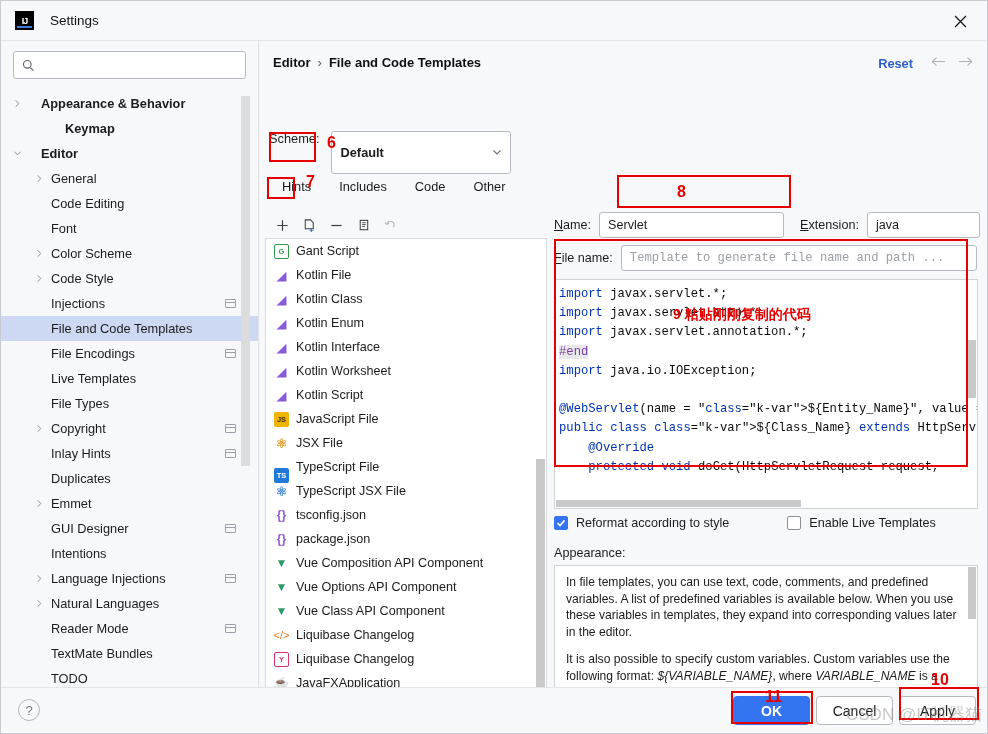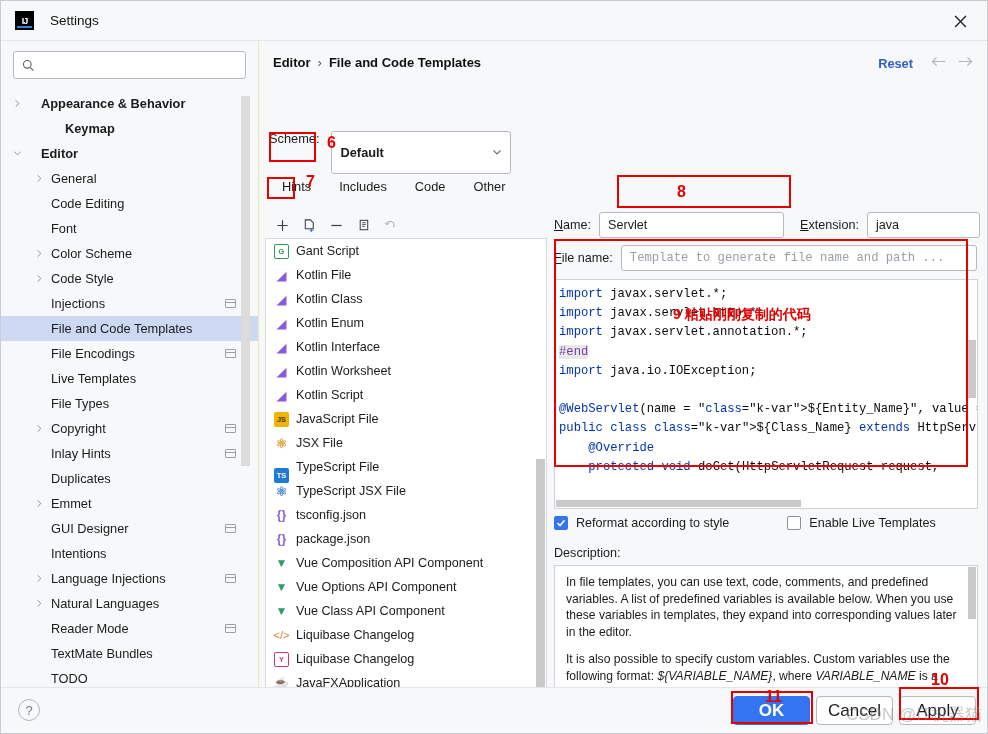--- a/index.html
+++ b/index.html
@@ -274,21 +274,21 @@
   .help-btn {
     position: absolute; left: 17px; top: 11px;
     width: 22px; height: 22px; border-radius: 50%;
     border: 1px solid #b2b6bd; color: #767b84;
     display: flex; align-items: center; justify-content: center;
     font-size: 13px; cursor: pointer;
   }
   .btn {
     position: absolute; height: 29px; border-radius: 4px;
     display: flex; align-items: center; justify-content: center;
-    font-size: 17px; cursor: pointer;
+    font-size: 14px; cursor: pointer;
   }
   .btn-ok {
     left: 732px; top: 8px; width: 77px;
     background: #3574f0; color: #fff; border: 1px solid #3574f0;
     font-weight: bold;
   }
   .btn-cancel {
     left: 815px; top: 8px; width: 77px;
     background: #fff; color: #1b1b1b; border: 1px solid #b6bac0;
   }
@@ -672,21 +672,21 @@
       <div class="chk on">
         <svg viewBox="0 0 10 10">
             <path d="M1.5 5 L4 7.5 L8.5 2.4" stroke="#fff" stroke-width="1.6" fill="none"></path>
           </svg>
       </div>
       <span class="chk-lbl">Reformat according to style</span>
       <div class="chk" style="margin-left:58px;"></div>
       <span class="chk-lbl">Enable Live Templates</span>
     </div>
 
-    <div class="desc-lbl">Description:</div>
+    <div class="desc-lbl">Appearance:</div>
     <div class="desc-box">
       <p>In file templates, you can use text, code, comments, and predefined variables. A list of predefined variables is available below. When you use these variables in templates, they expand into corresponding values later in the editor.</p>
       <p>
         <span>It is also possible to specify custom variables. Custom variables use the following format: </span><i>${VARIABLE_NAME}</i><span>, where </span><i>VARIABLE_NAME</i><span> is a name for your variable (for example, </span><i>${MY_CUSTOM_FUNCTION_NAME}</i><span>). Before the IDE creates a new file with custom variables, you see a dialog where you can define values</span>
       </p>
       <div class="desc-scroll"></div>
     </div>
   </div>
 
   <div class="bottom">

